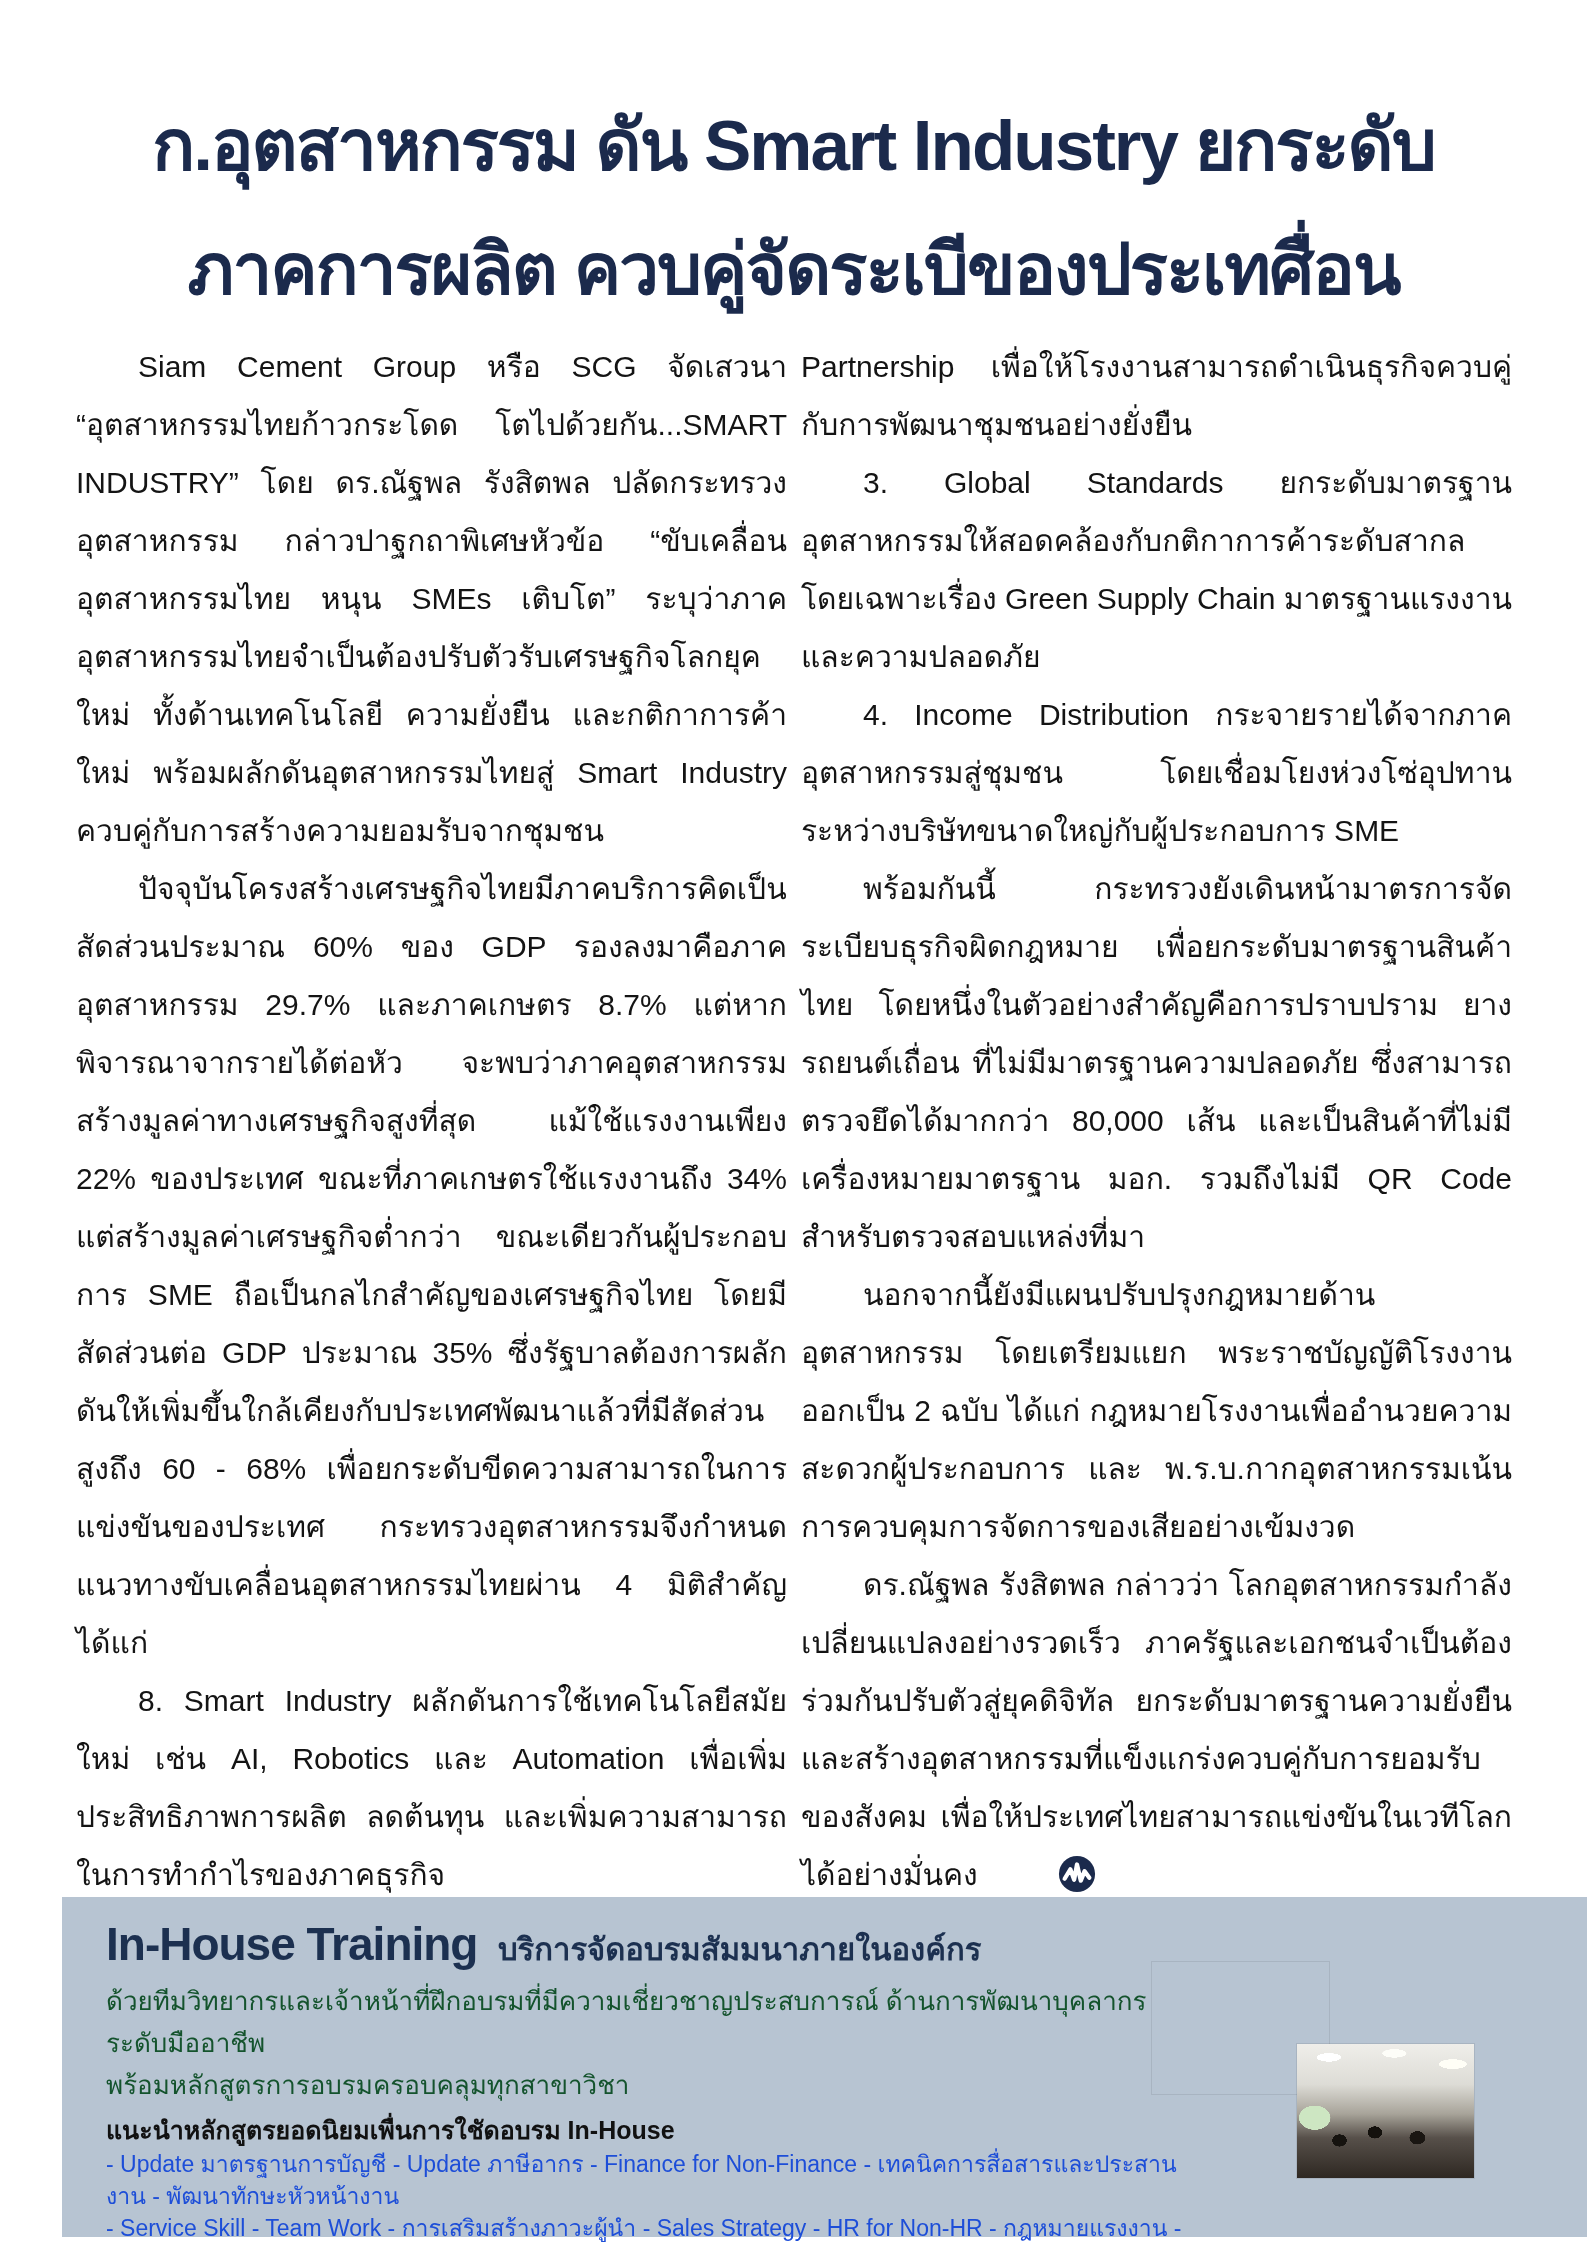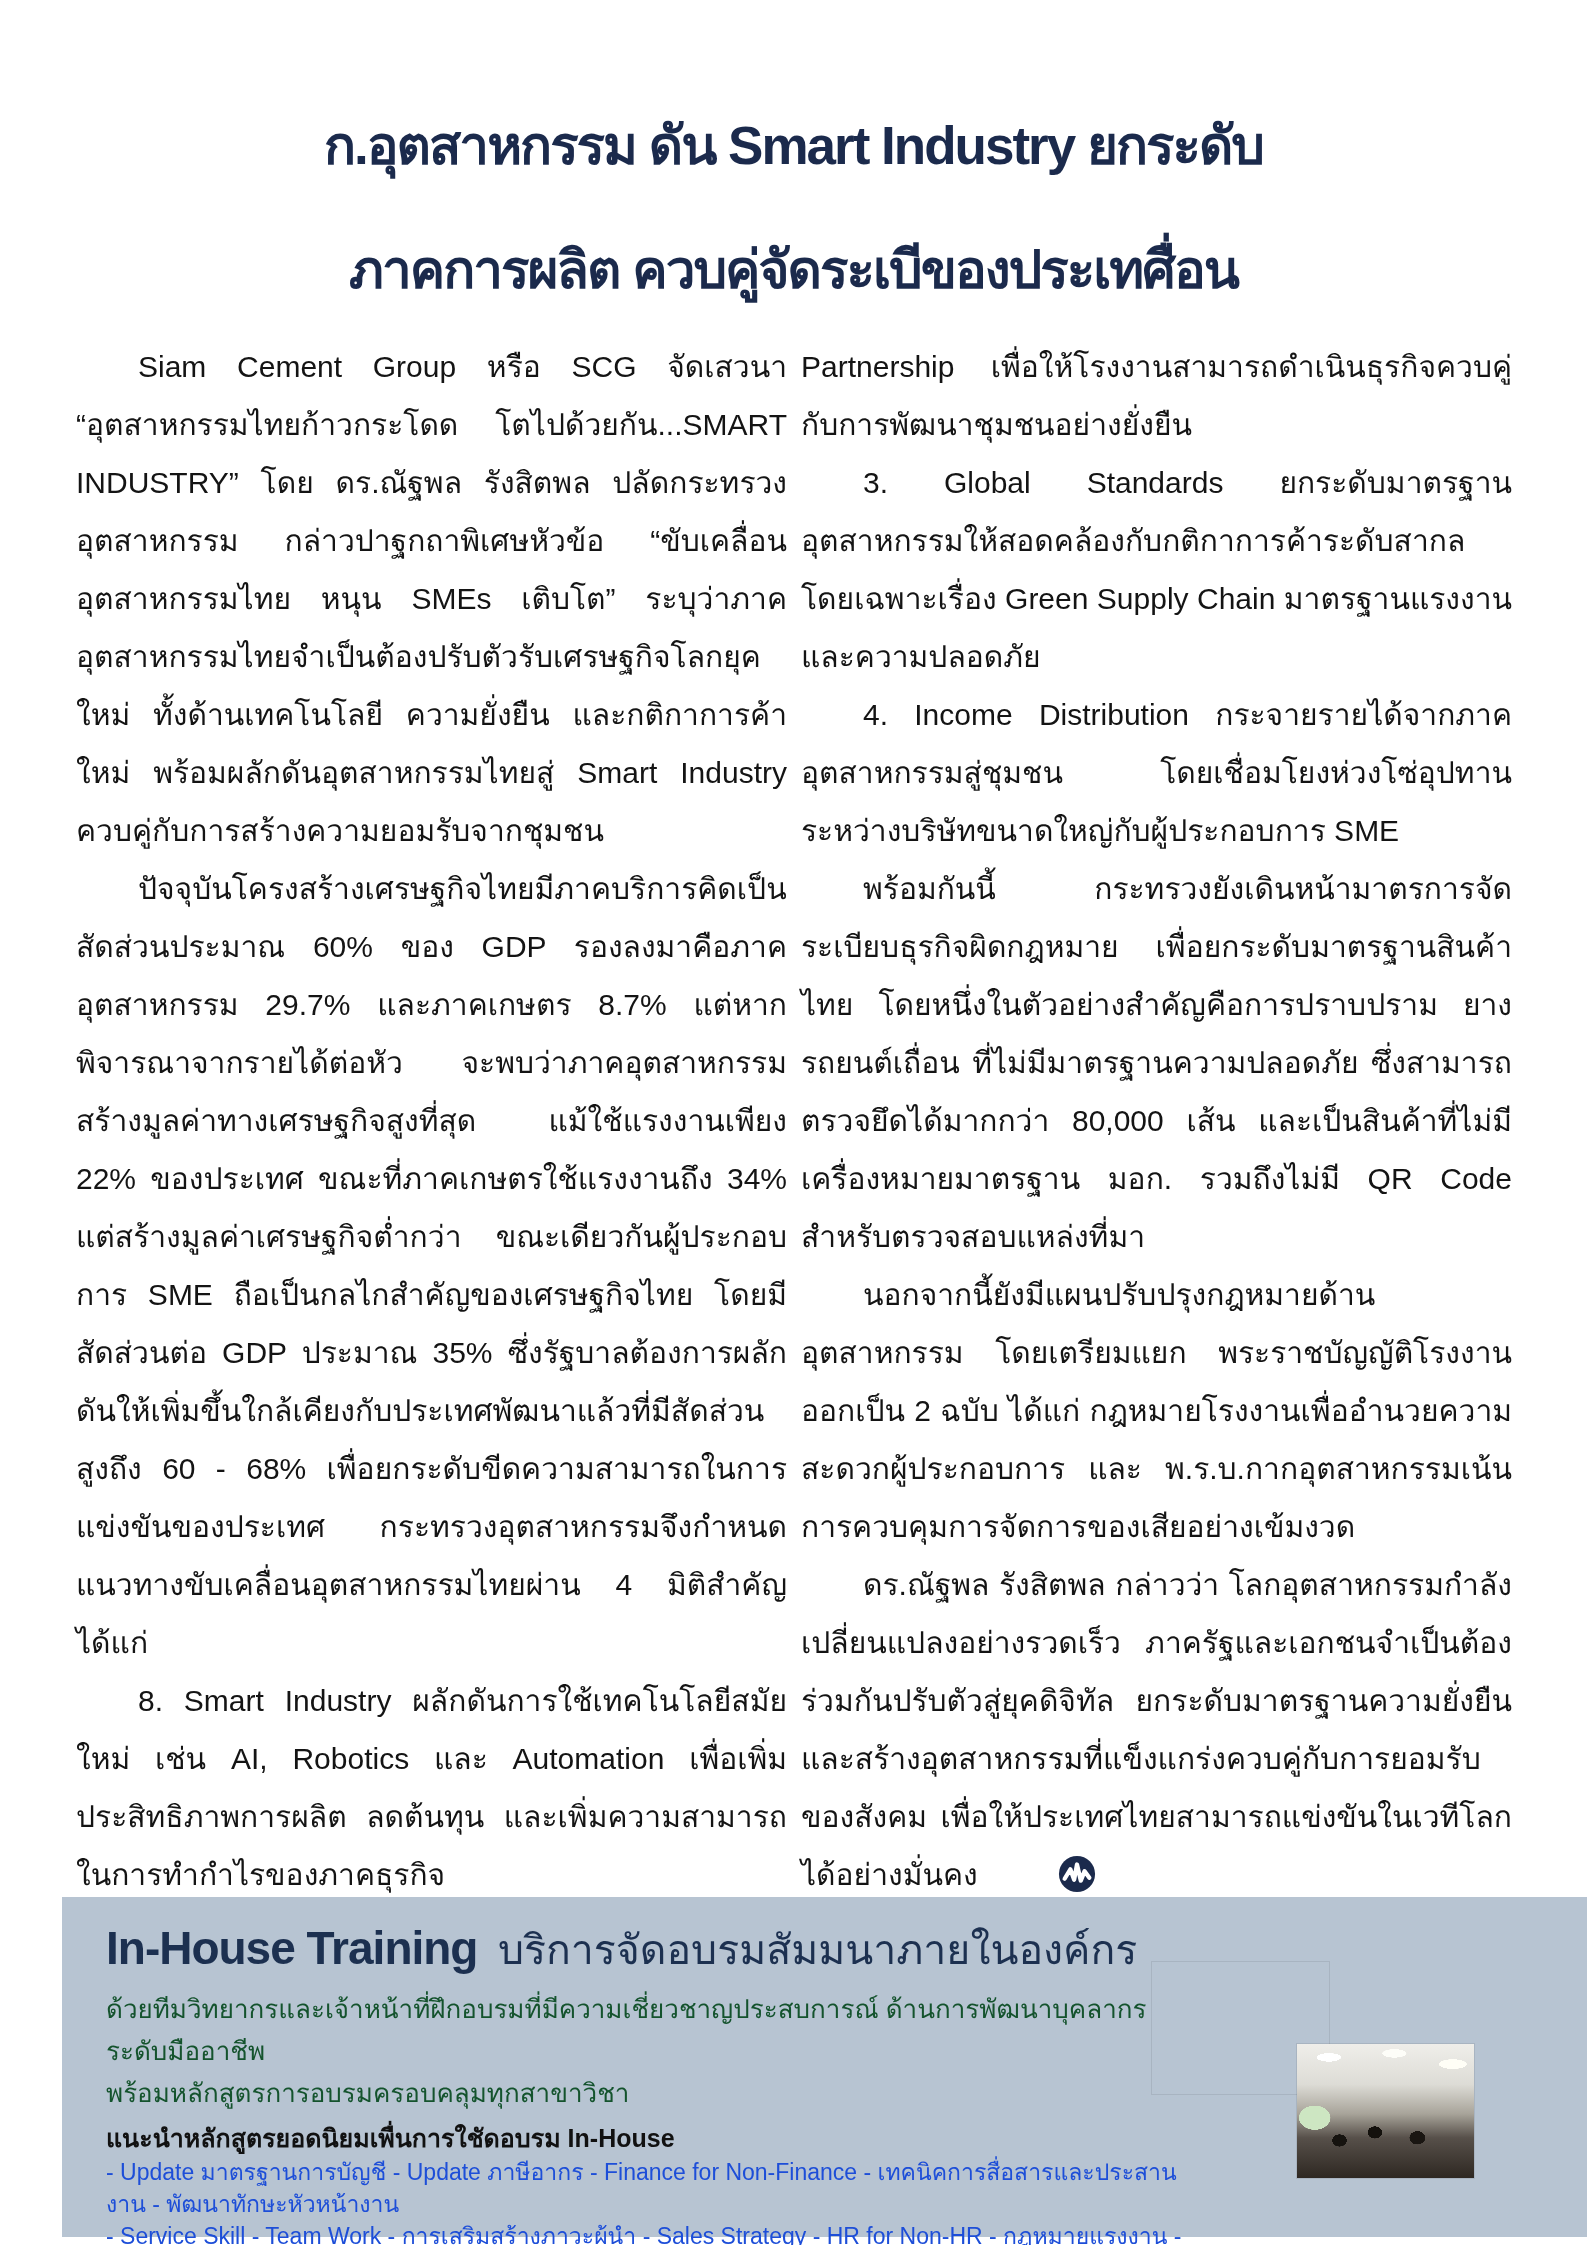--- a/index.html
+++ b/index.html
@@ -5,21 +5,21 @@
   html,body { margin:0; padding:0; background:#ffffff; }
   .page {
     position:relative; width:1587px; height:2245px; background:#ffffff;
     font-family:"Liberation Sans", sans-serif; overflow:hidden;
   }
 
   
   .headline {
     position:absolute; top:84px; left:0; width:100%;
     text-align:center; color:#1b2a4c; font-weight:bold;
-    font-size:53px; line-height:124px; letter-spacing:-2px;
+    font-size:71px; line-height:124px; letter-spacing:-2px;
   }
   .headline div { white-space:nowrap; }
 
   
   .columns {
     position:absolute; top:338px; left:76px; width:1436px;
     display:grid; grid-template-columns:1fr 1fr; column-gap:14px;
   }
   .col {
     font-size:30px; line-height:58px; color:#141414;
@@ -37,21 +37,21 @@
   .footer {
     position:absolute; left:62px; top:1897px; width:1525px; height:340px;
     background:#b7c4d2;
   }
   .footer-content { position:absolute; left:44px; top:20px; width:1080px; color:#1d1d1d; }
   .f-title-row { white-space:nowrap; margin-bottom:6px; }
   .f-title {
     font-size:46px; font-weight:bold; 
     color:#1c3050; letter-spacing:-1px;
   }
-  .f-subtitle { font-size:41px; font-weight:normal; color:#1c3050; margin-left:16px; }
+  .f-subtitle { font-size:31px; font-weight:bold; color:#1c3050; margin-left:16px; }
   .f-desc { font-size:26px; line-height:42px; color:#14532d; }
   .f-heading { font-size:25px; line-height:36px; font-weight:bold; color:#111111; margin-top:6px; }
   .f-course { font-size:23px; line-height:32px; color:#1d4ed8; }
 
   
   .photo { position:absolute; box-shadow:0 0 0 1px rgba(0,0,0,0.08); }
   .photo1 {
     left:1152px; top:1962px; width:177px; height:132px; z-index:1;
     background:
       radial-gradient(ellipse 14px 12px at 72% 28%, #8a7a5c 0 60%, transparent 61%),

